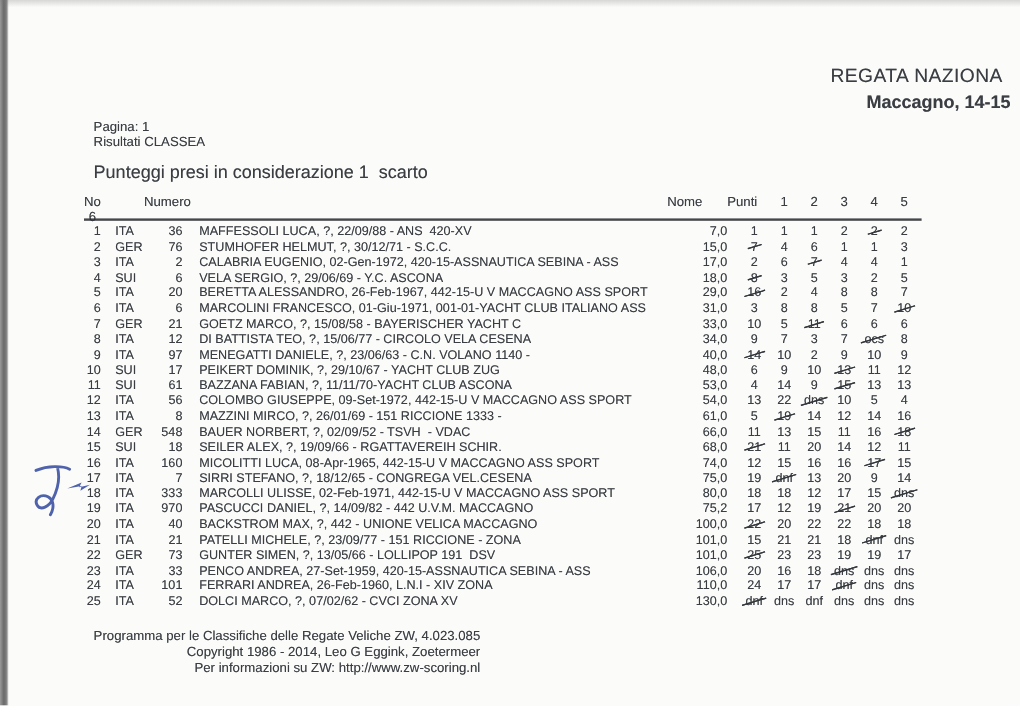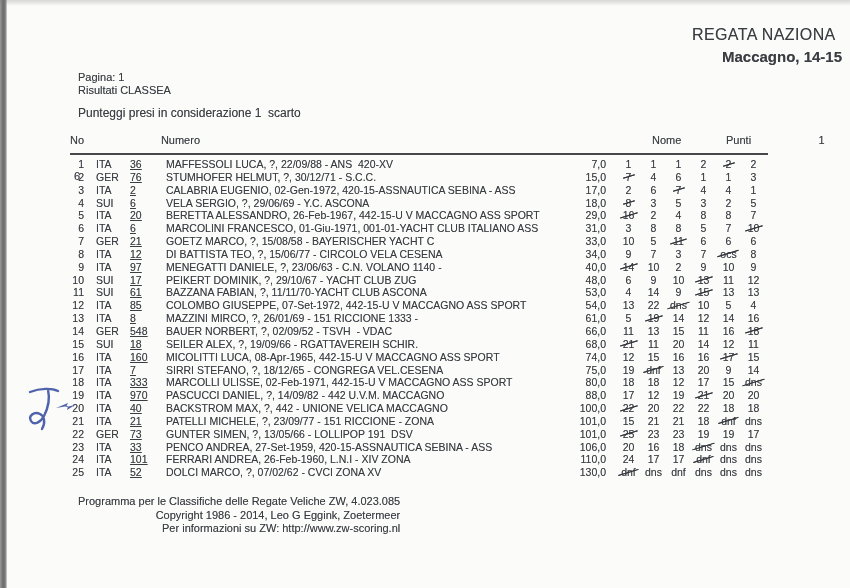--- a/index.html
+++ b/index.html
@@ -4,58 +4,58 @@
 <style>
   html, body { margin:0; padding:0; }
   body {
     width:850px; height:588px;
     position:relative; overflow:hidden;
     background:#fbfbf9;
     font-family:"Liberation Sans", sans-serif;
     color:#3a3e43;
     -webkit-font-smoothing:antialiased;
   }
-  .txt { text-shadow:0 0 0.4px rgba(70,74,80,0.55); }
+  .txt { text-shadow:0 0 0.4px rgba(70,74,80,0.55);margin-top:29px; }
 
   
   .edge-left {
     position:absolute; left:0; top:0; width:7px; height:588px;
     background:linear-gradient(to right,#9a9a9a 0%,#6a6a6a 45%,#7d7d7d 75%,#d8d8d6 100%);
   }
   .edge-top {
     position:absolute; left:0; top:0; width:850px; height:6px;
     background:linear-gradient(to bottom, rgba(120,120,120,0.28), rgba(120,120,120,0));
   }
 
   
   .event-title { position:absolute; left:692px; top:26px; font-size:16px; letter-spacing:0.4px; white-space:nowrap; }
   .event-location { position:absolute; left:722px; top:48px; font-size:15px; white-space:nowrap;font-weight:bold; }
   .page-label { position:absolute; left:78px; top:71px; font-size:11px; }
   .results-label { position:absolute; left:78px; top:84px; font-size:11px; }
-  .scoring-note { position:absolute; left:78px; top:106px; font-size:12px; white-space:pre; }
+  .scoring-note { position:absolute; left:78px; top:106px; font-size:15px; white-space:pre; }
 
   
   .results-table { position:absolute; left:70px; top:134px; width:700px; font-size:10.5px; }
   .tgrid {
     display:grid;
     grid-template-columns:14px 46px 22px 390px 64px 10px 25px 25px 25px 25px 25px 25px;
     align-items:baseline;
   }
-  .thead { height:15px;gap:24px; }
+  .thead { height:15px; }
   .thead .cell { font-size:11px; }
   .rule {
     margin-top:4px; margin-bottom:3px;
     width:698px; height:2px; background:#2b2e32; opacity:0.88;
   }
   .rows { display:flex; flex-direction:column; }
   .row { height:12.85px; }
   .cell { white-space:pre; overflow:visible; }
   .c-no { text-align:right; }
   .c-country { padding-left:12px; }
-  .c-numero { text-align:left;text-decoration:underline; }
+  .c-numero { text-align:right; }
   .c-nome { padding-left:14px; }
   .c-punti { text-align:right; }
   .race { text-align:center; }
   .h-no { text-align:left; }
   .h-numero { grid-column:2 / 4; text-align:right;padding-left:36px; }
 
   .struck { position:relative; display:inline-block; }
   .struck::after {
     content:""; position:absolute; left:-3px; right:-3px; top:46%;
     height:1.4px; background:#34383d; transform:rotate(-17deg);
@@ -261,22 +261,22 @@
   <div class="cell race"><span>4</span></div>
         <div class="cell race"><span>14</span></div>
         <div class="cell race"><span>9</span></div>
         <div class="cell race"><span class="struck">15</span></div>
         <div class="cell race"><span>13</span></div>
         <div class="cell race"><span>13</span></div>
       </div>
       <div class="tgrid row">
     <div class="cell c-no">12</div>
     <div class="cell c-country">ITA</div>
-    <div class="cell c-numero">85</div>
-    <div class="cell c-nome">COLOMBO GIUSEPPE, 07-Set-1972, 442-15-U V MACCAGNO ASS SPORT</div>
+    <div class="cell c-numero">56</div>
+    <div class="cell c-nome">COLOMBO GIUSEPPE, 09-Set-1972, 442-15-U V MACCAGNO ASS SPORT</div>
     <div class="cell c-punti">54,0</div>
     <div class="cell"></div>
 
   <div class="cell race"><span>13</span></div>
         <div class="cell race"><span>22</span></div>
         <div class="cell race"><span class="struck">dns</span></div>
         <div class="cell race"><span>10</span></div>
         <div class="cell race"><span>5</span></div>
         <div class="cell race"><span>4</span></div>
       </div>
@@ -368,21 +368,21 @@
         <div class="cell race"><span>12</span></div>
         <div class="cell race"><span>17</span></div>
         <div class="cell race"><span>15</span></div>
         <div class="cell race"><span class="struck">dns</span></div>
       </div>
       <div class="tgrid row">
     <div class="cell c-no">19</div>
     <div class="cell c-country">ITA</div>
     <div class="cell c-numero">970</div>
     <div class="cell c-nome">PASCUCCI DANIEL, ?, 14/09/82 - 442 U.V.M. MACCAGNO</div>
-    <div class="cell c-punti">88,0</div>
+    <div class="cell c-punti">75,2</div>
     <div class="cell"></div>
 
   <div class="cell race"><span>17</span></div>
         <div class="cell race"><span>12</span></div>
         <div class="cell race"><span>19</span></div>
         <div class="cell race"><span class="struck">21</span></div>
         <div class="cell race"><span>20</span></div>
         <div class="cell race"><span>20</span></div>
       </div>
       <div class="tgrid row">

